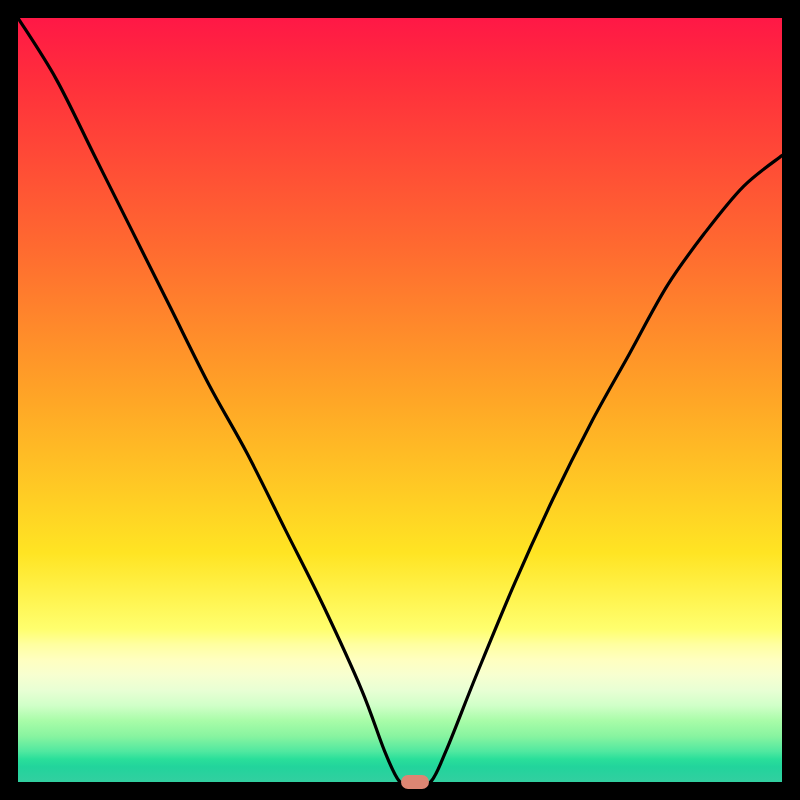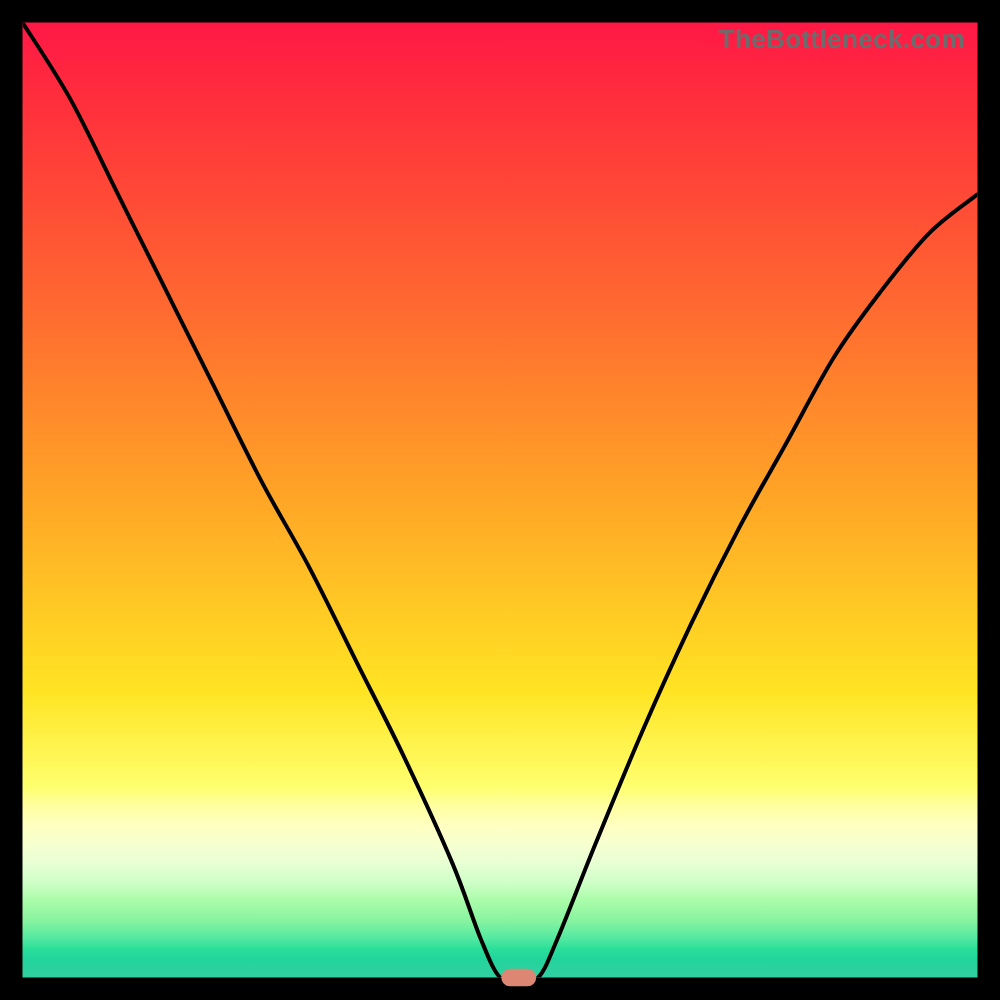--- a/index.html
+++ b/index.html
@@ -70,21 +70,20 @@
     background: #dd8673;
     transform: translate(-50%, -50%);
   }
 </style>
 </head>
 <body>
 
 <div class="stage">
   <div class="plot-area">
 
-    <div class="attribution">TheBottleneck.com</div>
 
     <svg class="curve" viewBox="0 0 764 764" preserveAspectRatio="none">
       <path d="M 0.0 0.0 C 6.4 10.2, 25.5 38.2, 38.2 61.1 C 50.9 84.0, 63.7 112.1, 76.4 137.5 C 89.1 163.0, 101.9 188.5, 114.6 213.9 C 127.3 239.4, 140.1 264.9, 152.8 290.3 C 165.5 315.8, 178.3 342.5, 191.0 366.7 C 203.7 390.9, 216.5 411.3, 229.2 435.5 C 241.9 459.7, 254.7 486.4, 267.4 511.9 C 280.1 537.3, 292.9 561.5, 305.6 588.3 C 318.3 615.0, 333.6 648.1, 343.8 672.3 C 354.0 696.5, 360.4 718.2, 366.7 733.4 C 373.1 748.7, 376.9 758.9, 382.0 764.0 C 387.1 769.1, 392.2 764.0, 397.3 764.0 C 402.4 764.0, 407.5 769.1, 412.6 764.0 C 417.7 758.9, 420.2 751.3, 427.8 733.4 C 435.5 715.6, 446.9 685.1, 458.4 657.0 C 469.9 629.0, 483.9 594.6, 496.6 565.4 C 509.3 536.1, 522.1 508.1, 534.8 481.3 C 547.5 454.6, 560.3 429.1, 573.0 404.9 C 585.7 380.7, 598.5 359.1, 611.2 336.2 C 623.9 313.2, 636.7 287.8, 649.4 267.4 C 662.1 247.0, 674.9 230.5, 687.6 213.9 C 700.3 197.4, 713.1 180.8, 725.8 168.1 C 738.5 155.3, 757.6 142.6, 764.0 137.5" fill="none" stroke="#000000" stroke-width="3.2" stroke-linecap="round"></path>
     </svg>
 
     <div class="marker" style="left: 397.28px; top: 764px; background: rgb(221, 134, 115);"></div>
   </div>
 </div>
 
 </body></html>

